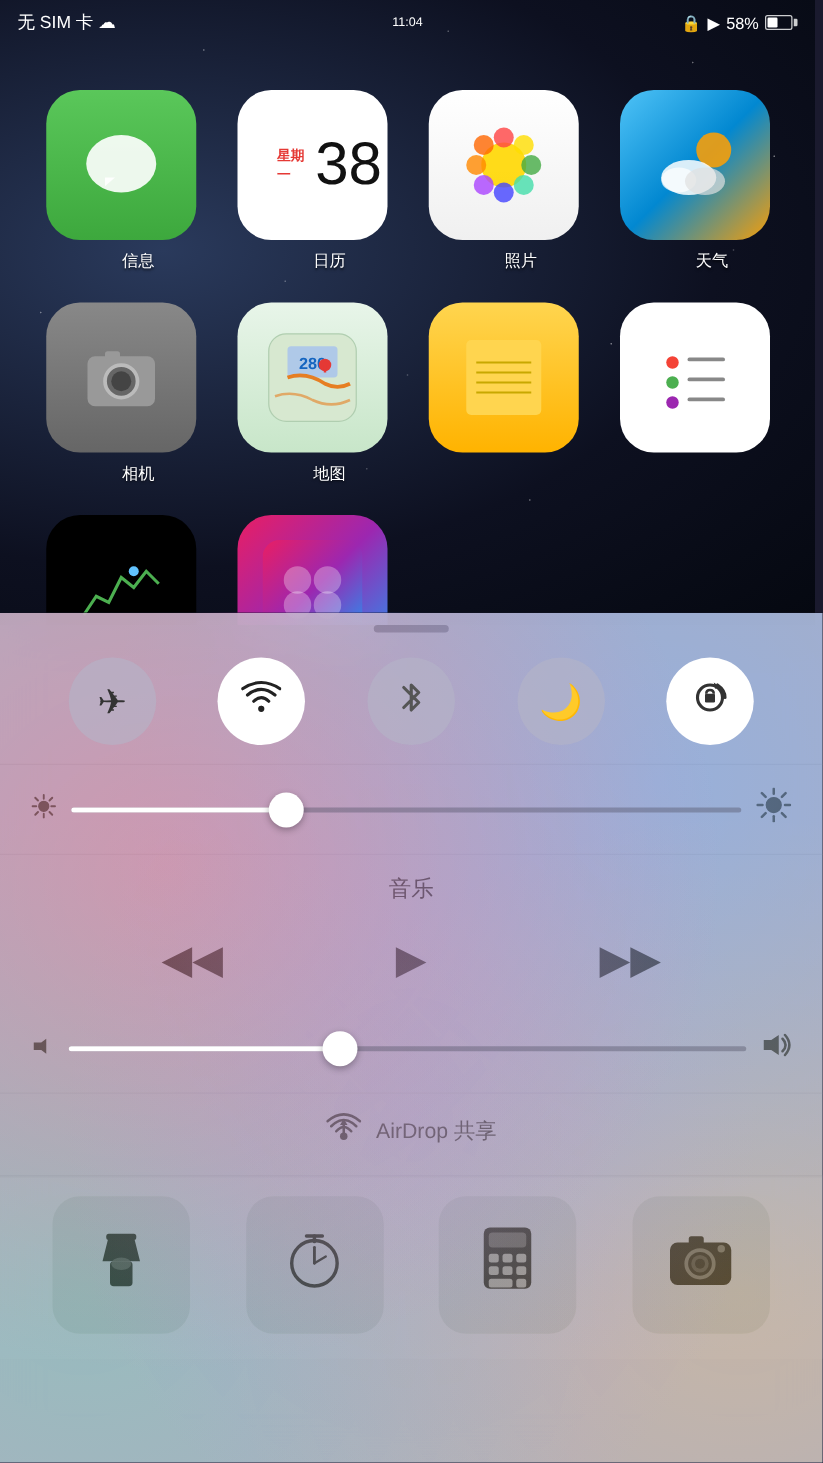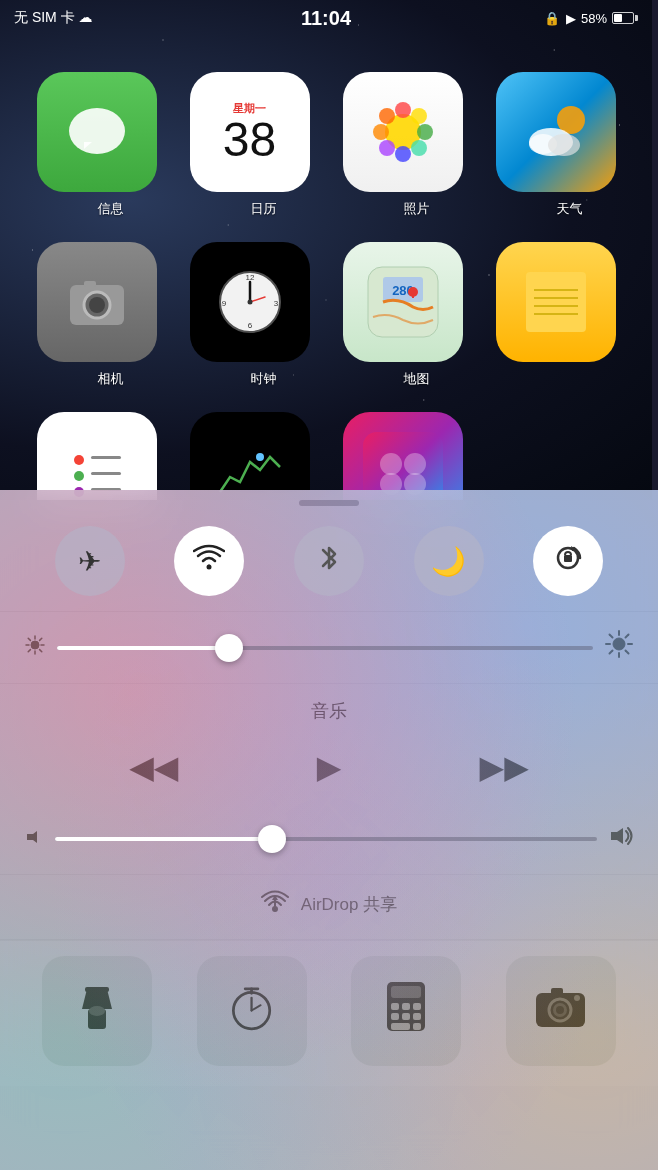--- a/index.html
+++ b/index.html
@@ -61,22 +61,22 @@
       padding: 0 14px;
       z-index: 10;
     }
     .status-left {
       color: white;
       font-size: 14px;
       font-weight: 400;
     }
     .status-center {
       color: white;
-      font-size: 20px;
-      font-weight: 700;
+      font-size: 10px;
+      font-weight: 400;
       position: absolute;
       left: 50%;
       transform: translateX(-50%);
     }
     .status-right {
       display: flex;
       align-items: center;
       gap: 5px;
       color: white;
       font-size: 13px;
@@ -351,24 +351,25 @@
       cursor: pointer;
     }
     .quick-icon {
       font-size: 44px;
       color: #111;
     }
 
     
     .cal-inner {
       display: flex;
-      flex-direction: column;
+      flex-direction: row;
       align-items: center;
       width: 100%;
       padding: 4px;
+      margin-left: 28px;
     }
     .cal-header {
       font-size: 11px;
       color: #e53935;
       font-weight: 600;
       text-transform: uppercase;
     }
     .cal-date {
       font-size: 48px;
       color: #111;
@@ -455,35 +456,20 @@
         <svg width="70" height="70" viewBox="0 0 70 70">
           <rect x="8" y="18" width="54" height="40" rx="6" fill="#999"></rect>
           <circle cx="35" cy="38" r="13" fill="#666" stroke="#bbb" stroke-width="3"></circle>
           <circle cx="35" cy="38" r="8" fill="#444"></circle>
           <rect x="22" y="14" width="12" height="6" rx="2" fill="#999"></rect>
         </svg>
       </div>
       <div class="app-label">相机</div>
     </div>
 
-    <div class="app-item">
-      <div class="app-icon icon-clock">
-        <svg width="80" height="80" viewBox="0 0 80 80">
-          <circle cx="40" cy="40" r="30" fill="white" stroke="#555" stroke-width="2" opacity="0.95"></circle>
-          <text x="40" y="18" text-anchor="middle" font-size="8" fill="#333">12</text>
-          <text x="40" y="66" text-anchor="middle" font-size="8" fill="#333">6</text>
-          <text x="14" y="44" text-anchor="middle" font-size="8" fill="#333">9</text>
-          <text x="66" y="44" text-anchor="middle" font-size="8" fill="#333">3</text>
-          <line x1="40" y1="40" x2="40" y2="20" stroke="#111" stroke-width="2.5" stroke-linecap="round"></line>
-          <line x1="40" y1="40" x2="55" y2="35" stroke="#e53935" stroke-width="1.5" stroke-linecap="round"></line>
-          <circle cx="40" cy="40" r="2.5" fill="#333"></circle>
-        </svg>
-      </div>
-      <div class="app-label">时钟</div>
-    </div>
 
     <div class="app-item">
       <div class="app-icon icon-maps">
         <svg width="80" height="80" viewBox="0 0 80 80">
           <rect x="5" y="5" width="70" height="70" rx="14" fill="#d7e8d0"></rect>
           <rect x="5" y="5" width="70" height="70" rx="14" fill="none" stroke="#b0ceb0" stroke-width="1"></rect>
           <rect x="20" y="15" width="40" height="25" rx="3" fill="#88aaff" opacity="0.5"></rect>
           <text x="40" y="33" text-anchor="middle" font-size="13" fill="#1565C0" font-weight="bold">280</text>
           <path d="M 20 40 Q 35 35 50 45 Q 60 50 70 45" stroke="#e67e22" stroke-width="3" fill="none"></path>
           <path d="M 10 55 Q 25 50 40 58 Q 55 65 70 58" stroke="#e67e22" stroke-width="2" fill="none" opacity="0.6"></path>

